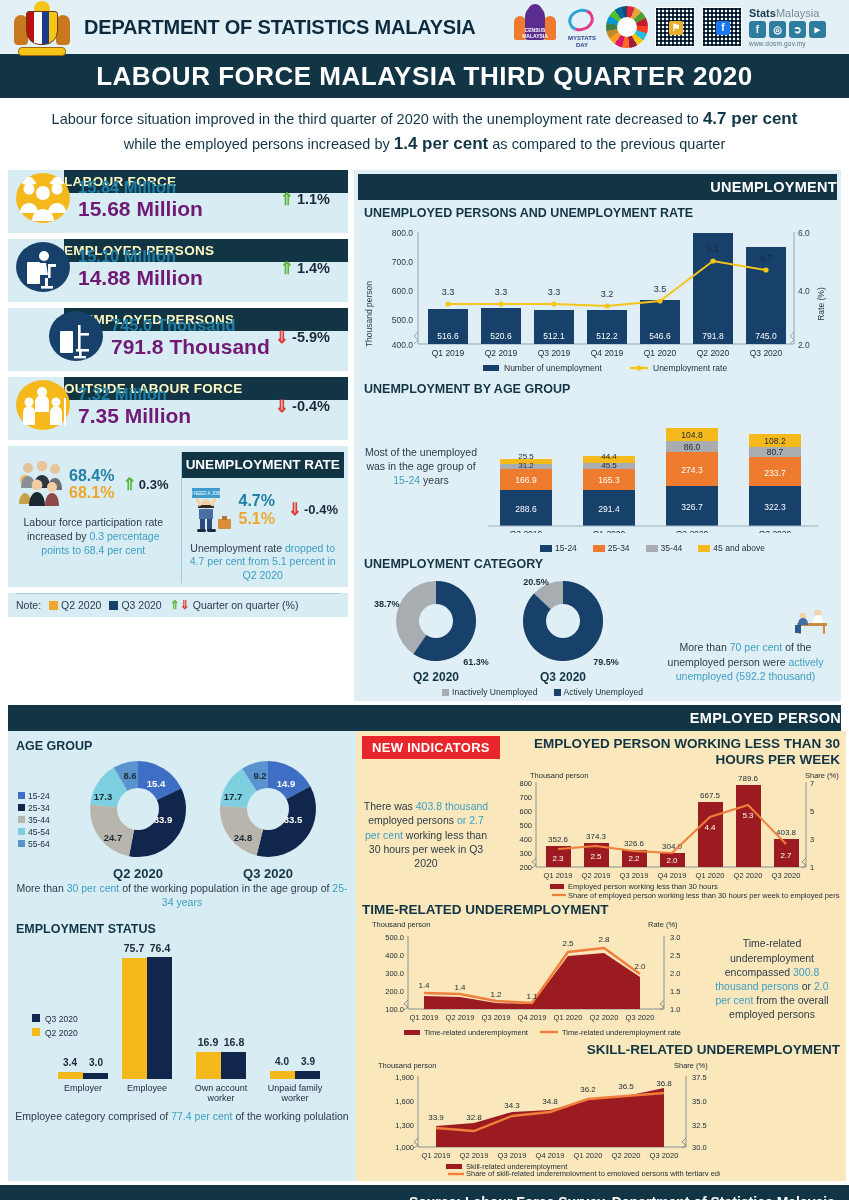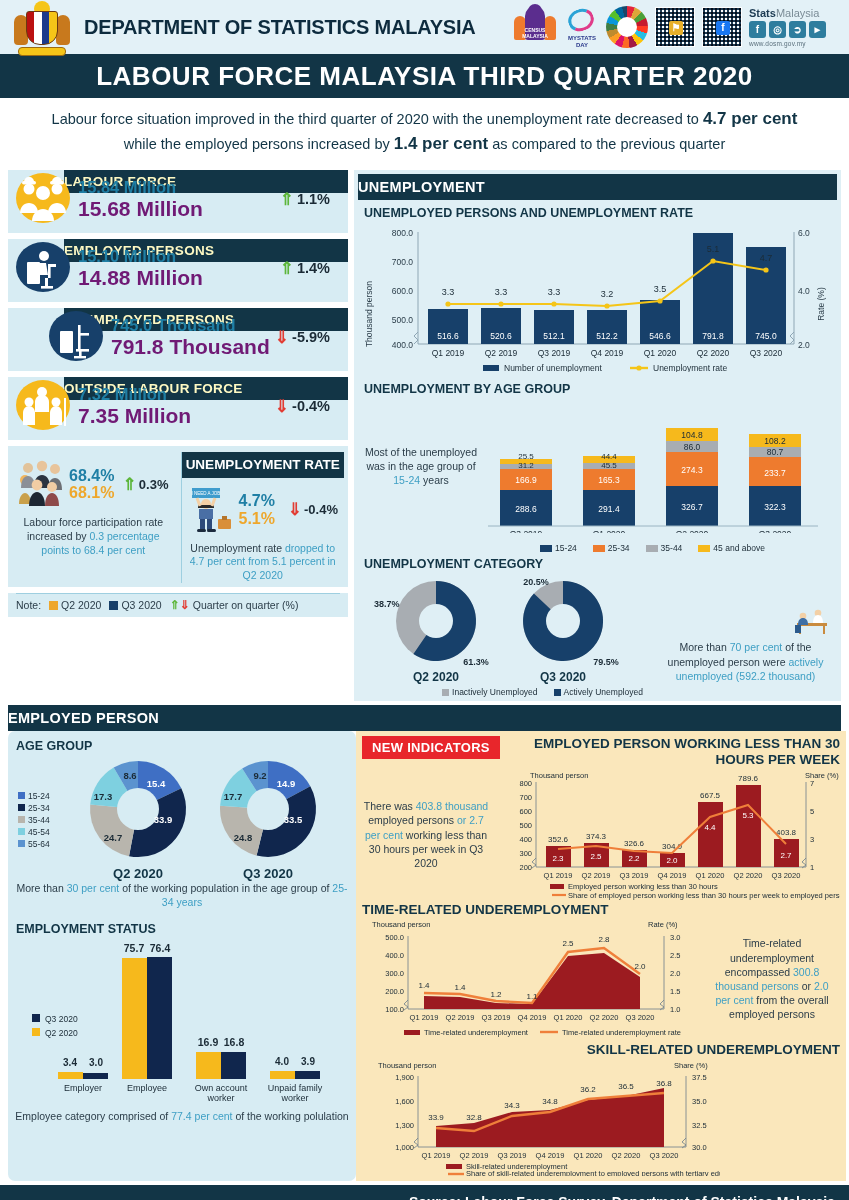--- a/index.html
+++ b/index.html
@@ -72,21 +72,21 @@
   .subtitle{background:#fff;padding:9px 14px 14px;text-align:center;color:#123546;
     font-size:14.5px;line-height:1.45;}
   .subtitle b{font-size:17px;}
 
   
   .main{display:flex;padding:0 8px;gap:6px;align-items:flex-start;}
   .col-left{width:346px;}
   .col-right{width:487px;background:#dfeff5;padding:4px;}
 
   .sectbar{background:#123546;color:#fff;font-size:14.5px;font-weight:bold;
-    text-align:left;padding:5px 0;letter-spacing:.3px;}
+    text-align:right;padding:5px 0;letter-spacing:.3px;}
 
   
   .card{background:#d7ecf3;margin-bottom:6px;position:relative;padding-bottom:8px;}
   .card .bar{background:#123546;color:#fef9c3;font-weight:bold;font-size:13.5px;
     padding:4px 0;text-align:left;letter-spacing:.3px;}
   .card .bar.indent{margin-left:56px;}
   .card .body{display:flex;align-items:center;padding:2px 6px 0 4px;min-height:54px;}
   .icn{width:62px;height:52px;flex:0 0 62px;position:relative;}
   .icn .ov{position:absolute;left:4px;top:0;width:54px;height:50px;border-radius:50%;}
   .icn.y .ov{background:#f6b91c;}
@@ -125,21 +125,21 @@
 
   .legend{display:flex;justify-content:center;gap:16px;font-size:8.5px;color:#1b2b36;margin-top:1px;}
   .legend .ky{display:flex;align-items:center;gap:3px;}
   .legend .box{width:12px;height:7px;}
 
   .sidetext{font-size:10.5px;color:#2b3d49;line-height:1.35;text-align:center;}
   .sidetext .hl{color:#3e9fc4;}
 
   
   .emp-wrap{display:flex;padding:0 8px;gap:0;}
-  .emp-left{width:388px;background:#d7ecf3;padding:6px 4px;border-radius:7px;}
+  .emp-left{width:388px;background:#d7ecf3;padding:6px 4px;}
   .emp-right{width:495px;background:#fae7bb;padding:5px 6px;}
   .newind{background:#e8262b;color:#fff;font-size:13px;font-weight:bold;
     display:inline-block;padding:4px 10px;letter-spacing:.3px;}
   .emp-h{font-size:13.5px;font-weight:bold;color:#123546;text-align:right;line-height:1.2;}
   .emp-sub{font-size:10.5px;color:#2b3d49;line-height:1.35;text-align:center;}
   .emp-sub .hl{color:#3e9fc4;}
 
   .src{background:#123546;color:#fff;font-size:14px;font-weight:bold;
     text-align:right;padding:9px 14px;margin-top:4px;}
 </style>

